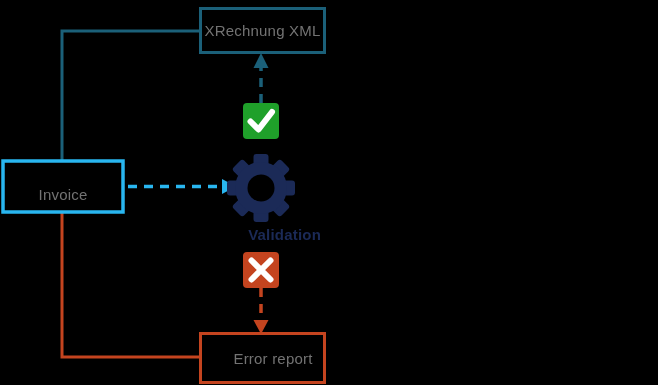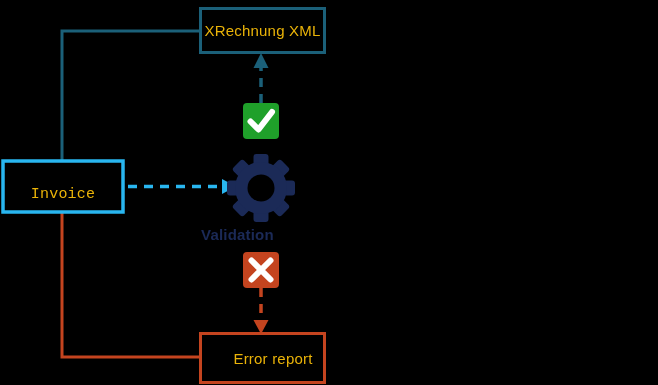--- a/index.html
+++ b/index.html
@@ -25,37 +25,37 @@
     left: 0;
     top: 0;
     width: 658px;
     height: 385px;
   }
   .node-label {
     position: absolute;
     display: flex;
     align-items: center;
     justify-content: center;
-    color: #eab308;
+    color: #737373;
     font-family: "Liberation Sans", sans-serif;
     font-size: 15px;
     font-weight: 400;
     letter-spacing: 0.2px;
     white-space: nowrap;
     pointer-events: none;
   }
   .caption-label {
     position: absolute;
     color: #1b2a57;
     font-family: "Liberation Sans", sans-serif;
     font-size: 15px;
     font-weight: 600;
     letter-spacing: 0.2px;
     white-space: nowrap;
-    text-align: left;
+    text-align: right;
   }
 </style>
 </head>
 <body>
 
 <div id="canvas">
 
   <svg class="layer" viewBox="0 0 658 385">
 
     <path d="M 200 31 L 62 31 L 62 161" fill="none" stroke="#1b6079" stroke-width="3" stroke-linecap="butt" stroke-linejoin="miter"></path>
@@ -95,19 +95,19 @@
         <rect x="-34" y="-7.5" width="68" height="15" rx="3" transform="rotate(45)"></rect>
         <circle cx="0" cy="0" r="26"></circle>
       </g>
       <circle cx="0" cy="0" r="13.5" fill="#000000"></circle>
     </g>
 
   </svg>
 
   <div class="node-label" style="left:200px; top:8px; width:125px; height:45px;">XRechnung XML</div>
 
-  <div class="node-label" style="left:2px; top:160px; width:122px; height:68px;font-family:Liberation Mono, monospace;">Invoice</div>
+  <div class="node-label" style="left:2px; top:160px; width:122px; height:68px;">Invoice</div>
 
   <div class="node-label" style="left:200px; top:333px; width:146px; height:50px;">Error report</div>
 
   <div class="caption-label" style="left:201px; top:226px; width:120px;">Validation</div>
 
 </div>
 
 </body></html>

